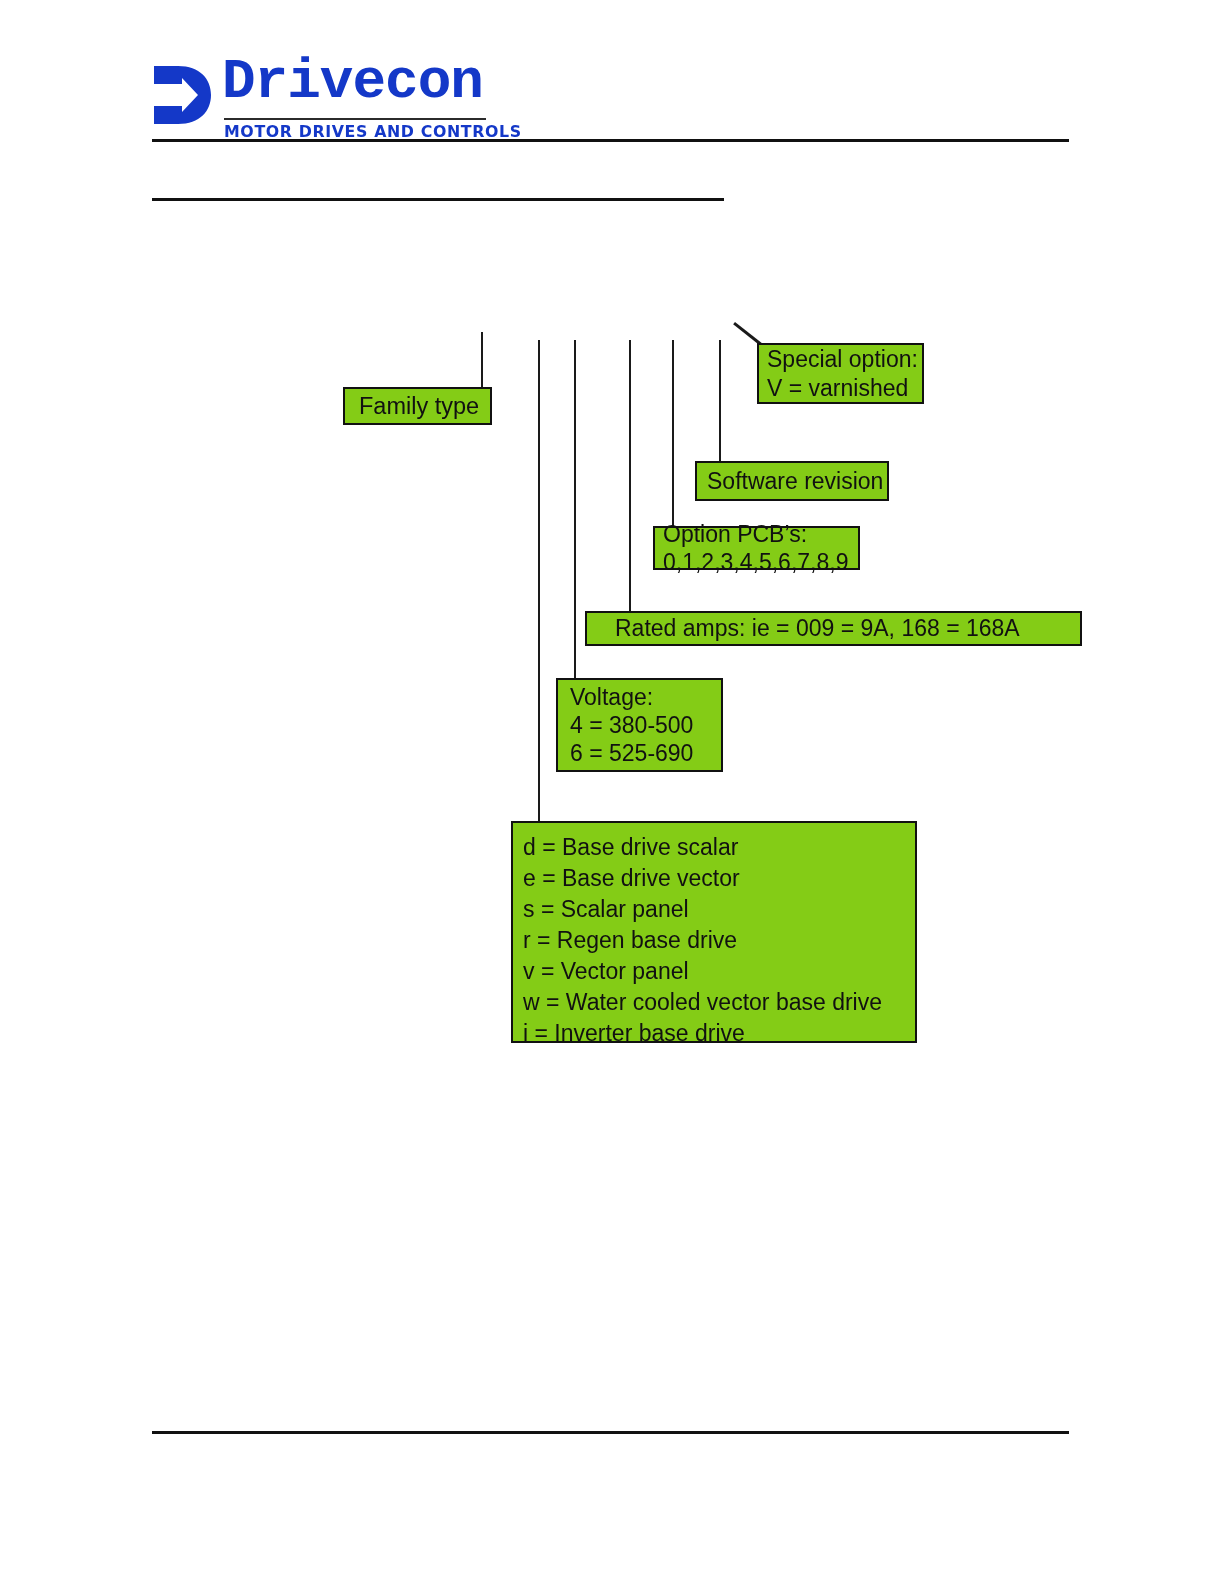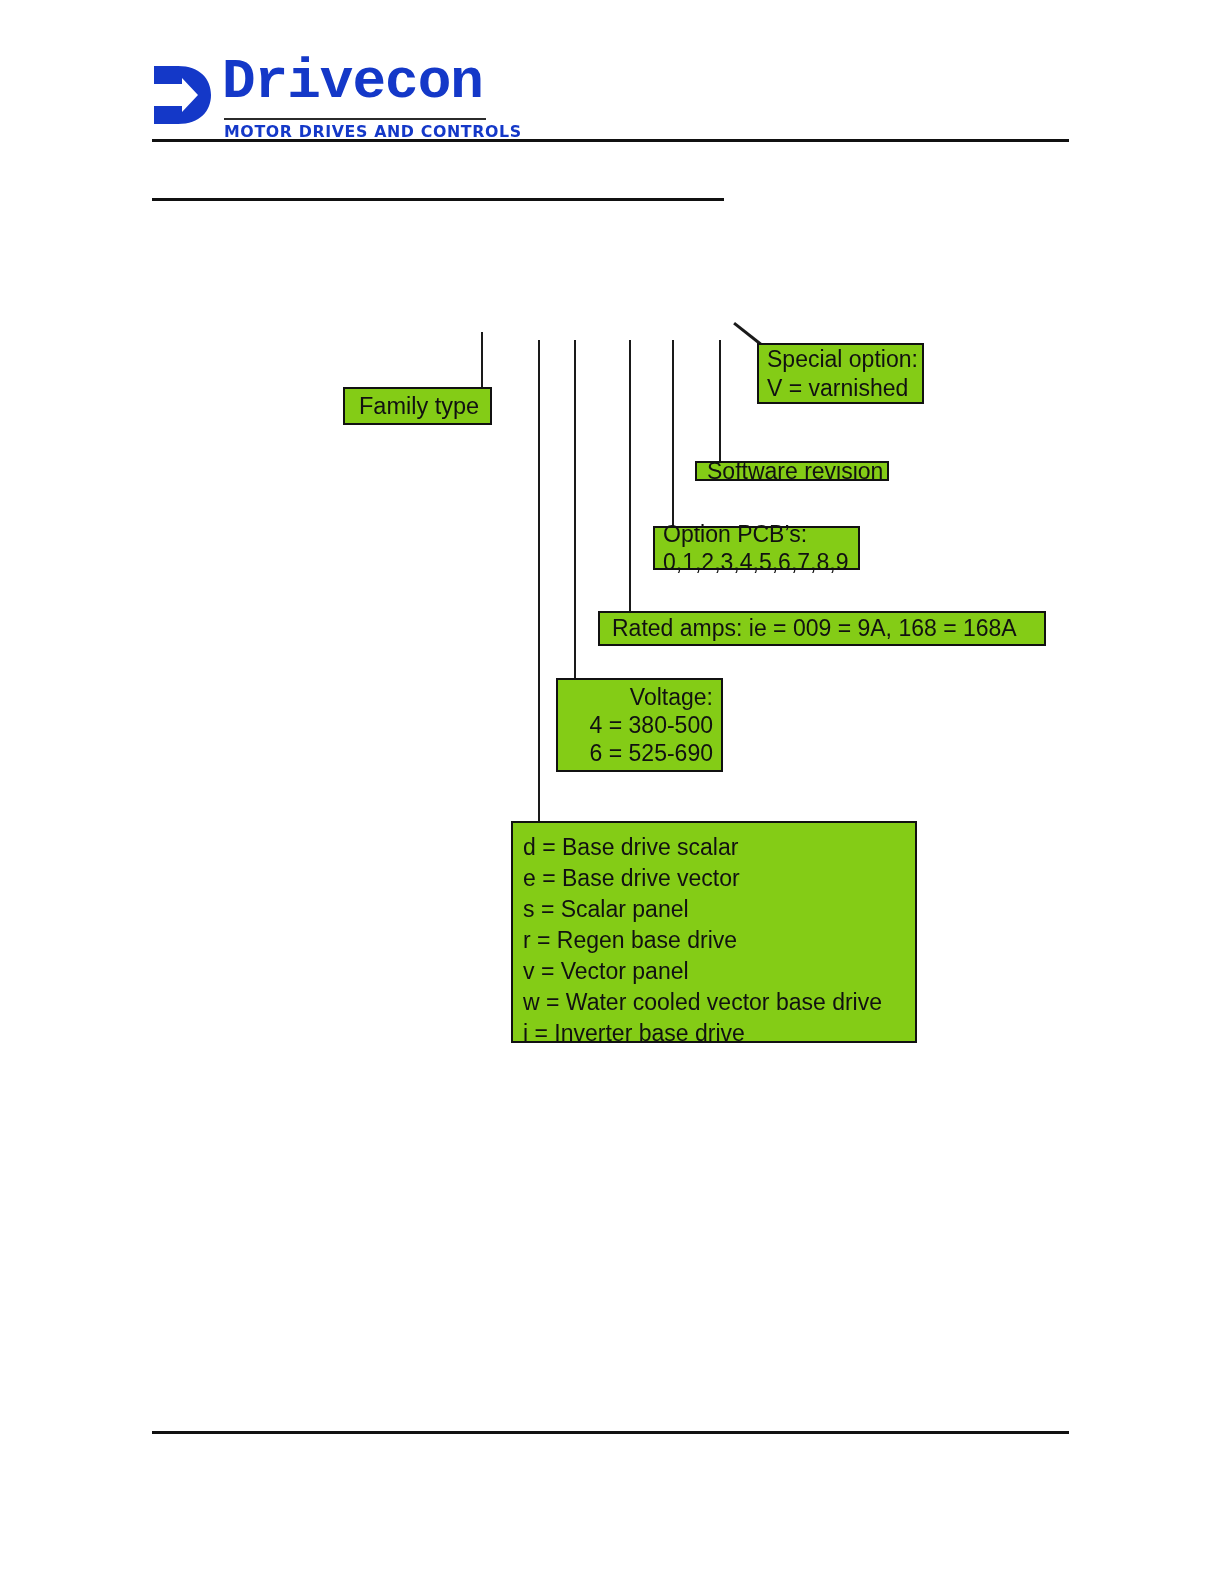--- a/index.html
+++ b/index.html
@@ -45,24 +45,24 @@
     font-size:23px;
     color:#111;
     line-height:1.22;
     padding:2px 8px 2px 10px;
   }
   .cbox .ln { white-space:pre; }
 
   
   #box-family   { left:343px; top:387px;  width:149px; height:38px;  font-size:23.5px; padding-left:14px; }
   #box-special  { left:757px; top:343px;  width:167px; height:61px;  padding-left:8px; }
-  #box-software { left:695px; top:461px;  width:194px; height:20px;  padding-left:10px; }
+  #box-software { left:695px; top:461px;  width:194px; height:40px;  padding-left:10px; }
   #box-optpcb   { left:653px; top:526px;  width:207px; height:44px;  padding-left:8px; }
-  #box-amps     { left:598px; top:611px;  width:448px; height:35px;  padding-left:12px; }
-  #box-voltage  { left:556px; top:678px;  width:167px; height:94px;  padding-left:12px;align-items:flex-end; }
+  #box-amps     { left:585px; top:611px;  width:497px; height:35px;  padding-left:28px; }
+  #box-voltage  { left:556px; top:678px;  width:167px; height:94px;  padding-left:12px; }
   #box-types    { left:511px; top:821px;  width:406px; height:222px; padding-left:10px; justify-content:space-between; padding-top:8px; }
   #box-types .ln { margin:1.5px 0; }
 </style>
 </head>
 <body>
 
 <div class="page">
 
   <div class="logo-block">
     <div class="logo-mark">

